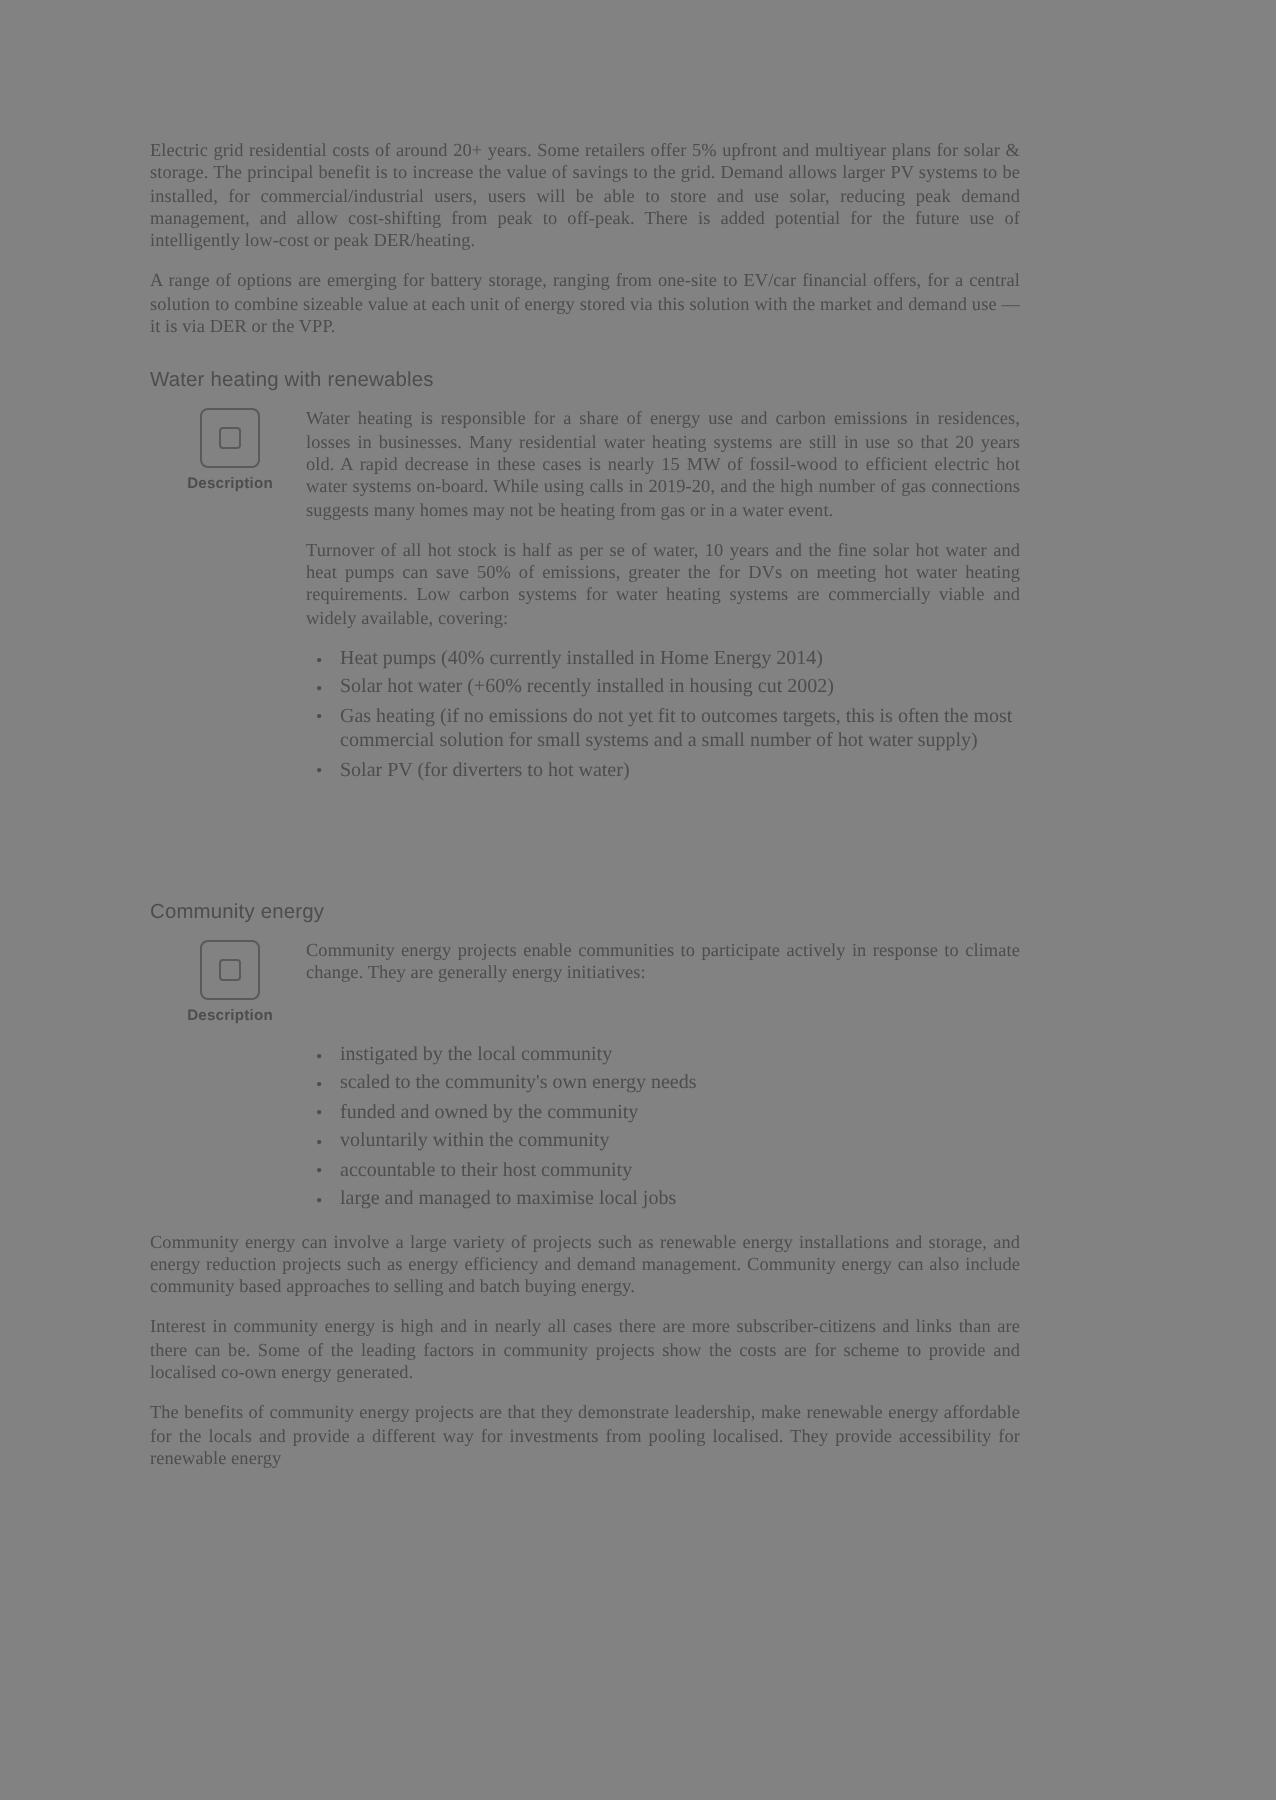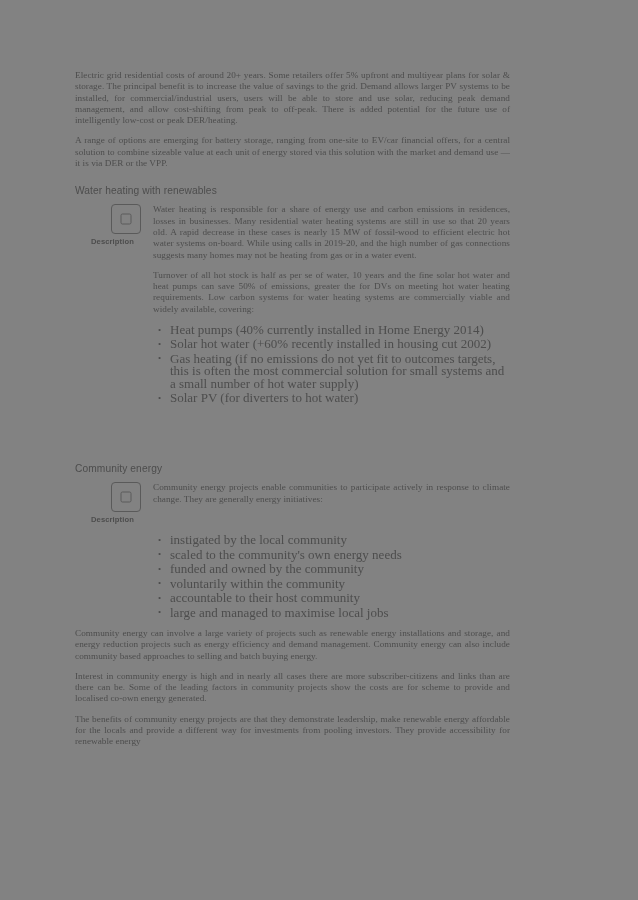--- a/index.html
+++ b/index.html
@@ -49,23 +49,24 @@
     letter-spacing: 0.1px;
   }
 
   
   .icon-row {
     position: relative;
     min-height: 48px;
   }
   .icon-box {
     position: absolute;
-    left: 16px;
+    left: 5px;
     top: 0;
     width: 70px;
+    text-align: center;
   }
   .icon-square {
     width: 30px;
     height: 30px;
     margin: 0 auto;
     border: 1.6px solid #5a5a5a;
     border-radius: 4px;
     box-sizing: border-box;
     position: relative;
     background: transparent;
@@ -93,21 +94,21 @@
     margin-left: 78px;
   }
 
   ul.bullets {
     margin: 4px 0 9px 0;
     padding-left: 95px;
     list-style: none;
   }
   ul.bullets li {
     position: relative;
-    font-size: 13px;
+    font-size: 10px;
     line-height: 12.4px;
     color: #4d4d4d;
     margin-bottom: 2px;
     text-align: left;
   }
   ul.bullets li::before {
     content: "\2022";
     position: absolute;
     left: -12px;
     top: -0.5px;
@@ -167,16 +168,16 @@
       <li>instigated by the local community</li>
       <li>scaled to the community's own energy needs</li>
       <li>funded and owned by the community</li>
       <li>voluntarily within the community</li>
       <li>accountable to their host community</li>
       <li>large and managed to maximise local jobs</li>
     </ul>
 
     <p class="body-text indented">Community energy can involve a large variety of projects such as renewable energy installations and storage, and energy reduction projects such as energy efficiency and demand management. Community energy can also include community based approaches to selling and batch buying energy.</p>
     <p class="body-text indented">Interest in community energy is high and in nearly all cases there are more subscriber-citizens and links than are there can be. Some of the leading factors in community projects show the costs are for scheme to provide and localised co-own energy generated.</p>
-    <p class="body-text indented">The benefits of community energy projects are that they demonstrate leadership, make renewable energy affordable for the locals and provide a different way for investments from pooling investors. They provide accessibility for renewable energy</p>
+    <p class="body-text indented">The benefits of community energy projects are that they demonstrate leadership, make renewable energy affordable for the locals and provide a different way for investments from pooling localised. They provide accessibility for renewable energy</p>
 
   </div>
 </div>
 
 </body></html>

